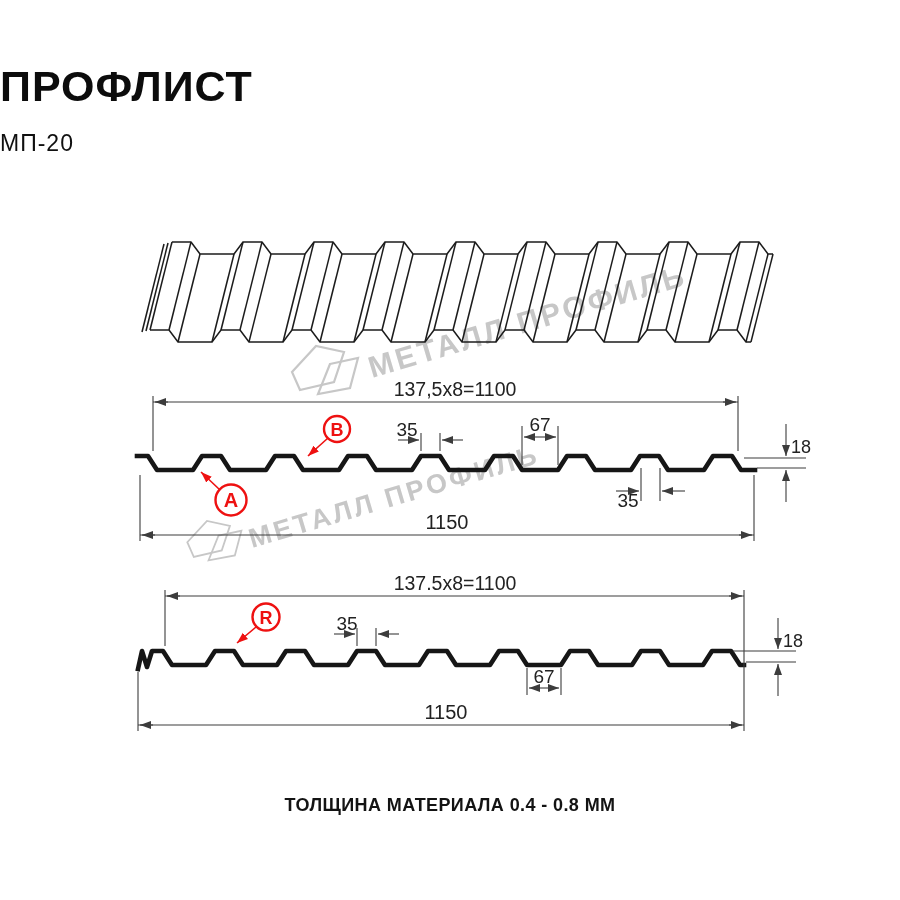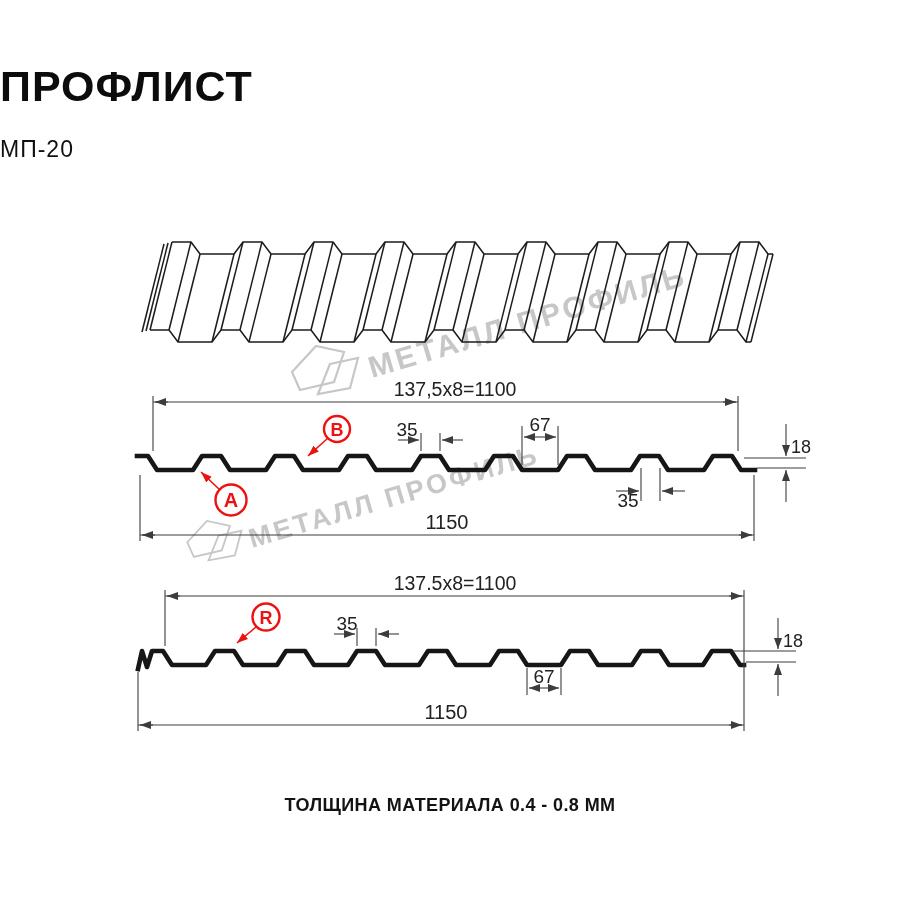--- a/index.html
+++ b/index.html
@@ -1,20 +1,20 @@
 <!DOCTYPE html>
 <html><head>
 <meta charset="utf-8">
 <style>
   html,body{margin:0;padding:0;background:#fff;}
   .page{position:relative;width:900px;height:900px;background:#fff;overflow:hidden;
         font-family:"Liberation Sans",sans-serif;}
   .hdr{position:absolute;top:65px;left:0;width:100%;text-align:left;}
   .title{font-size:43px;font-weight:800;letter-spacing:1px;color:#0c0c0c;line-height:1;}
-  .subtitle{font-size:23px;font-weight:500;letter-spacing:1px;color:#101010;margin-top:28px;}
+  .subtitle{font-size:23px;font-weight:500;letter-spacing:1px;color:#101010;margin-top:22px;}
   .ftr{position:absolute;top:795px;left:0;width:100%;text-align:center;
        font-size:18px;font-weight:600;letter-spacing:.4px;color:#131313;}
   svg.drawing{position:absolute;left:0;top:0;}
   .dimtxt{font-family:"Liberation Sans",sans-serif;font-size:19px;fill:#222;}
   .pitchtxt{font-family:"Liberation Sans",sans-serif;font-size:19.5px;fill:#222;}
   .widetxt{font-family:"Liberation Sans",sans-serif;font-size:20px;fill:#222;}
   .htxt{font-family:"Liberation Sans",sans-serif;font-size:18px;fill:#222;}
   .lbltxt{font-family:"Liberation Sans",sans-serif;font-weight:700;fill:#ee1111;}
   .wmtxt{font-family:"Liberation Sans",sans-serif;font-weight:700;letter-spacing:3px;}
   .thin{stroke:#3c3c3c;stroke-width:1.1;fill:none;}

